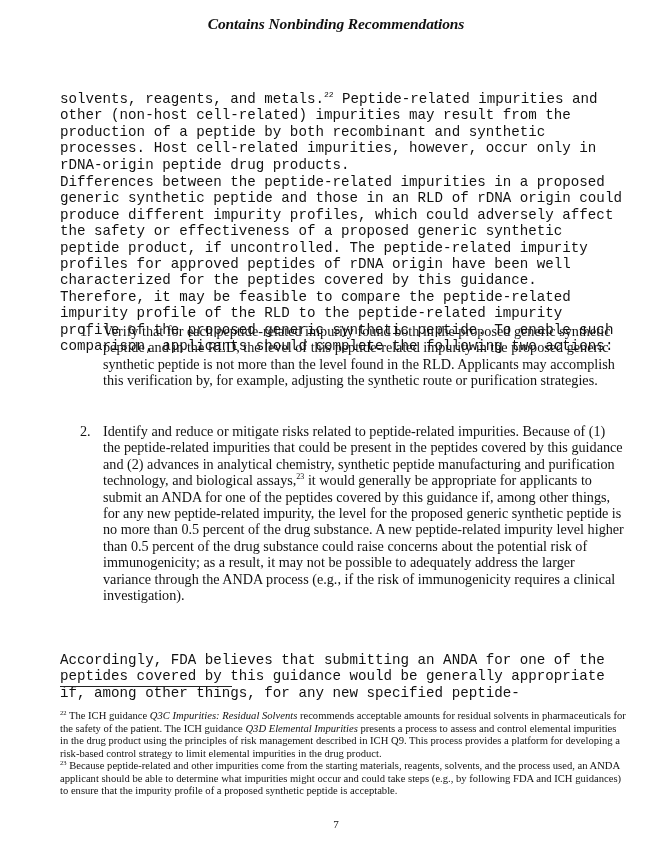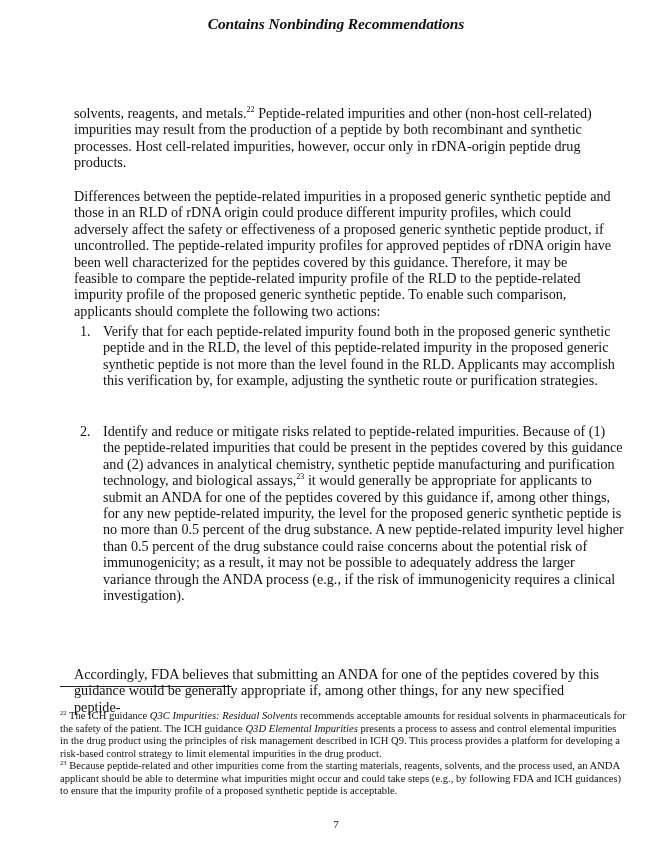--- a/index.html
+++ b/index.html
@@ -1,19 +1,19 @@
 <!DOCTYPE html>
 <html><head>
 <meta charset="utf-8">
 <style>
   html, body { margin: 0; padding: 0; background: #ffffff; }
   body { width: 672px; height: 852px; position: relative; overflow: hidden; color: #111; font-family: "Liberation Serif", serif; }
   .header { position: absolute; top: 15px; left: 0; width: 672px; text-align: center; font-weight: bold; font-style: italic; font-size: 15.5px; letter-spacing: -0.1px; }
   .body-text { position: absolute; left: 60px; width: 566px; font-size: 14.2px; line-height: 16.4px; }
-  .body-text p { margin: 14px; }
+  .body-text p { margin: 0; font-family: Liberation Mono, monospace; }
   .p1 { top: 91px; }
   .p2 { top: 174px; }
   .list { position: absolute; left: 80px; width: 546px; font-size: 14.2px; line-height: 16.4px; }
   .item { position: relative; padding-left: 23px; }
   .item .num { position: absolute; left: 0; top: 0; }
   .item1 { top: 323px; }
   .item2 { top: 423px; }
   .p3 { top: 652px; }
   sup { font-size: 8px; vertical-align: 6px; line-height: 0; }
   .rule { position: absolute; left: 60px; top: 686px; width: 172px; height: 0; border-top: 1px solid #222; }

